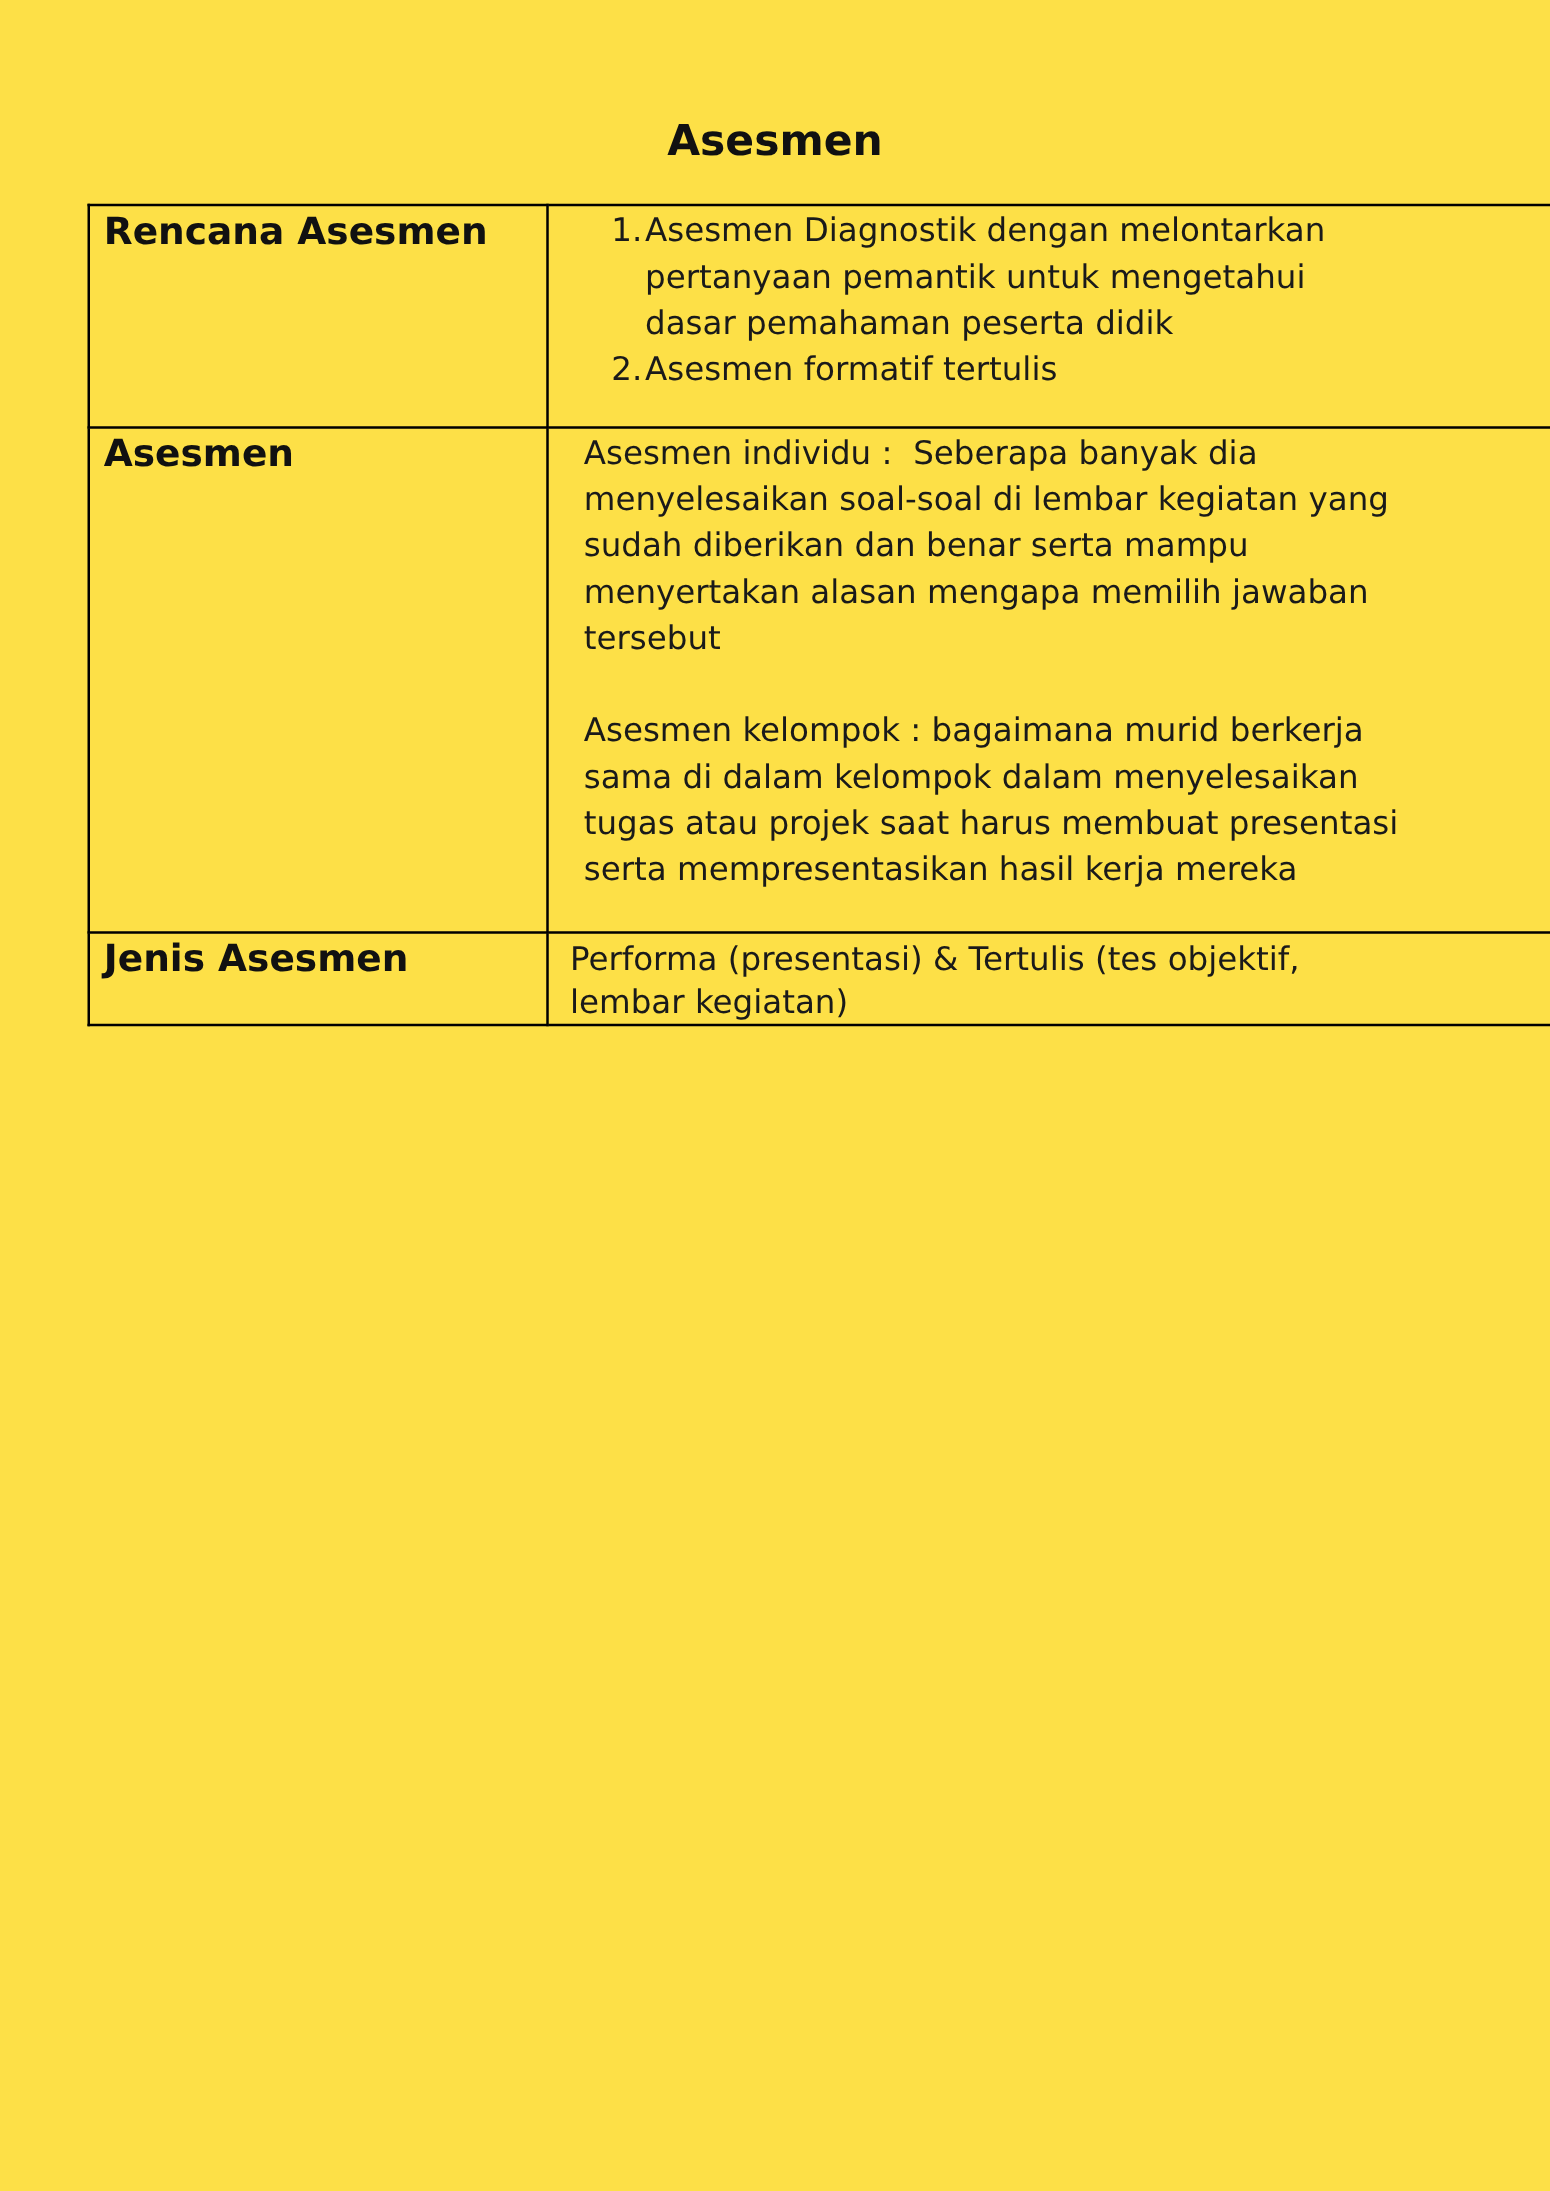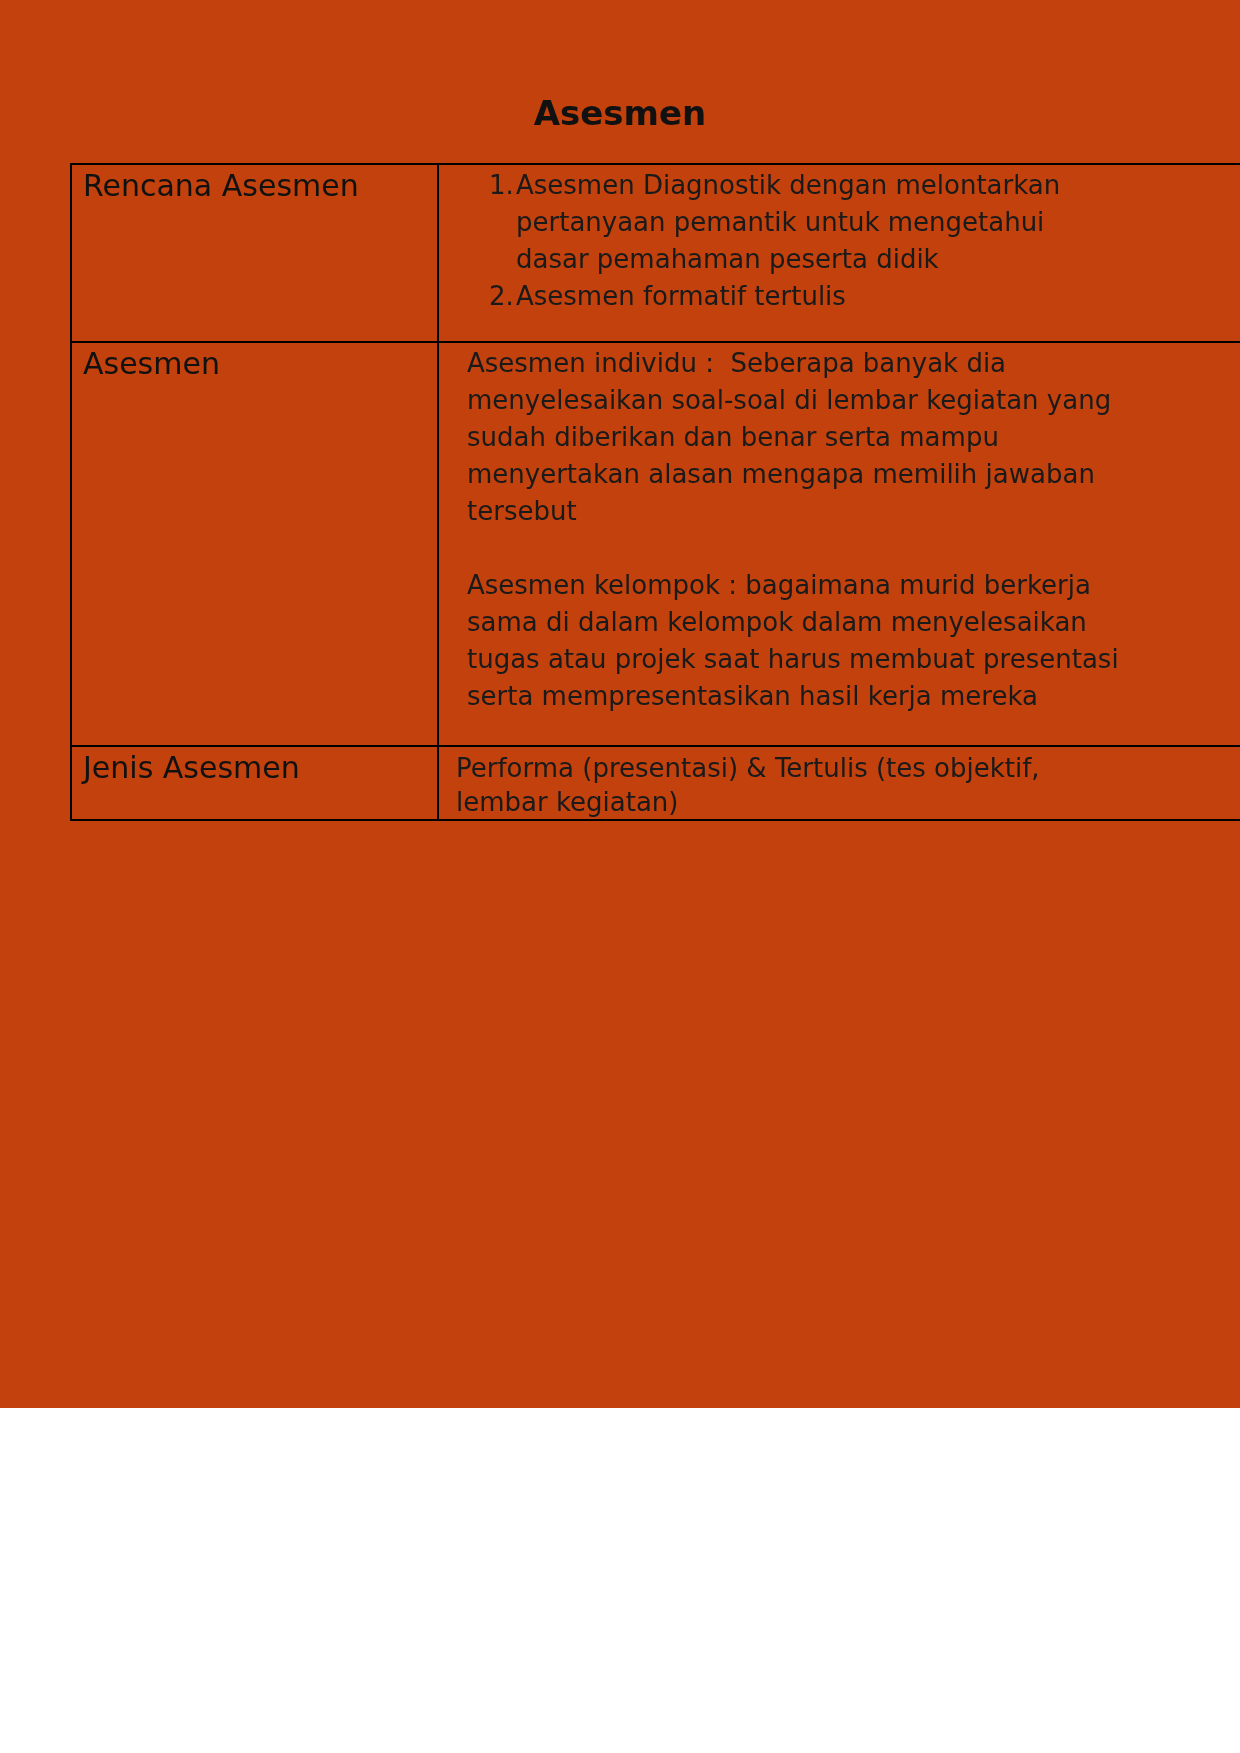--- a/index.html
+++ b/index.html
@@ -9,22 +9,22 @@
   }
   body {
     width: 1240px;
     height: 1753px;
     position: relative;
     font-family: "DejaVu Sans", "Liberation Sans", sans-serif;
     color: #1a1a1a;
   }
   .page {
     width: 1240px;
-    height: 1408px;
-    background: #c2410c;
+    height: 1753px;
+    background: #fde047;
     overflow: hidden;
   }
   h1.doc-title {
     margin: 93px 0 30px 0;
     padding: 0;
     text-align: center;
     font-size: 34px;
     line-height: 40px;
     font-weight: bold;
     color: #111111;
@@ -39,21 +39,21 @@
     border: 2px solid #000000;
     vertical-align: top;
     overflow: hidden;
   }
   tr.row-1 { height: 178px; }
   tr.row-2 { height: 404px; }
   tr.row-3 { height: 72px;  }
   td.label-cell {
     width: 348px;
     padding: 2px 6px 0 11px;
-    font-weight: normal;
+    font-weight: bold;
     font-size: 30px;
     line-height: 37px;
     color: #111111;
   }
   td.content-cell {
     width: 787px;
     padding: 2px 10px 0 17px;
     font-size: 26px;
     line-height: 37px;
   }

